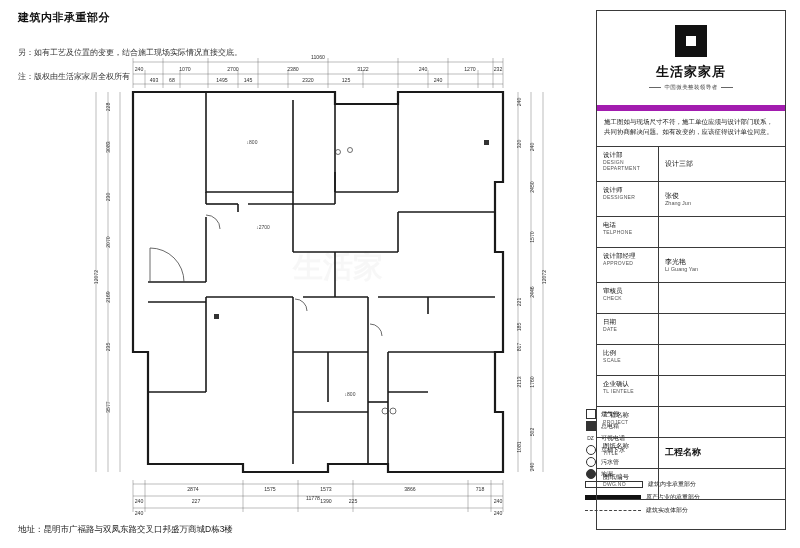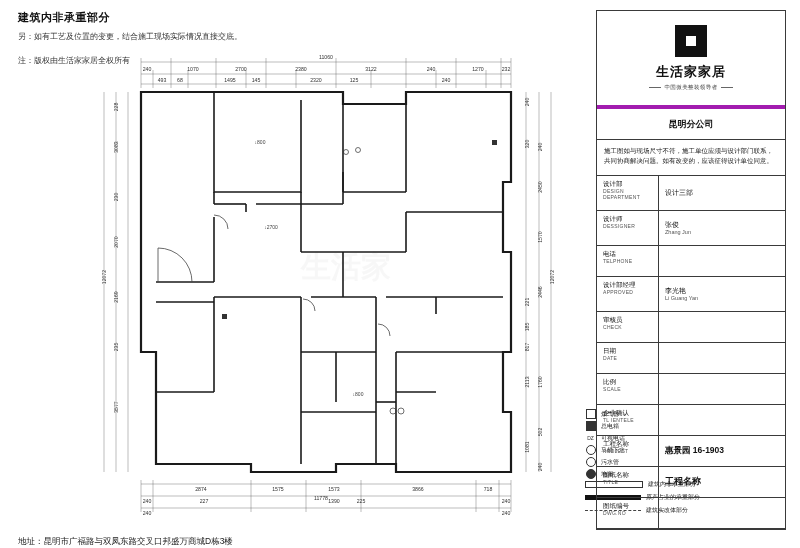--- a/index.html
+++ b/index.html
@@ -2,28 +2,28 @@
 <html><head>
 <meta charset="utf-8">
 <style>
   html,body{margin:0;padding:0;background:#fff;}
   body{width:800px;height:548px;font-family:"Liberation Sans","DejaVu Sans",sans-serif;color:#222;position:relative;overflow:hidden;}
   .page{position:absolute;inset:0;}
 
   
   .hdr{position:absolute;left:18px;top:10px;width:460px;}
   .hdr .title{font-size:11px;font-weight:bold;color:#111;letter-spacing:.5px;}
-  .hdr .l1{font-size:8px;color:#333;margin-top:6px;line-height:1.45;}
+  .hdr .l1{font-size:8px;color:#333;margin-top:22px;line-height:1.45;}
   .hdr .l2{font-size:8px;color:#333;margin-top:12px;line-height:1.45;}
 
-  .footer{position:absolute;left:18px;bottom:0;font-size:8.5px;color:#222;text-align:center;}
+  .footer{position:absolute;left:18px;bottom:12px;font-size:8.5px;color:#222;text-align:center;}
 
   
   .panel{position:absolute;right:14px;top:10px;width:190px;height:520px;border:1px solid #3a3a3a;box-sizing:border-box;}
-  .logo-box{height:94px;border-bottom:4px solid #a21caf;display:flex;flex-direction:column;align-items:center;justify-content:center;}
+  .logo-box{height:94px;border-bottom:6px solid #a21caf;display:flex;flex-direction:column;align-items:center;justify-content:center;}
   .logo-mark{width:32px;height:32px;background:#111;position:relative;}
   .logo-mark:after{content:"";position:absolute;left:11px;top:11px;width:10px;height:10px;background:#fff;}
   .logo-cn{font-size:13px;font-weight:bold;margin-top:6px;letter-spacing:1px;color:#111;}
   .logo-sub{font-size:5.5px;color:#444;margin-top:3px;letter-spacing:.4px;display:flex;align-items:center;gap:3px;}
   .logo-sub .bar{display:inline-block;width:12px;height:1px;background:#666;}
 
   .branch{height:30px;border-bottom:1px solid #3a3a3a;display:flex;align-items:center;justify-content:center;font-size:9px;font-weight:bold;color:#111;}
 
   .notes{padding:6px 7px 8px 7px;border-bottom:1px solid #3a3a3a;}
   .notes .nt{font-size:8.5px;font-weight:bold;color:#111;margin-bottom:3px;}
@@ -53,21 +53,21 @@
   .cir.dot{background:#333;}
   .txtic{font-size:5px;color:#333;}
 
   .legend2{position:absolute;left:585px;top:478px;width:118px;font-size:6px;}
   .lg2{display:flex;align-items:center;gap:5px;height:13px;}
   .bar-w{width:56px;height:5px;background:#fff;border:1px solid #333;}
   .bar-b{width:56px;height:5px;background:#111;}
   .bar-d{width:56px;height:0;border-top:1px dashed #444;}
 
   
-  .draw{position:absolute;left:96px;top:52px;width:470px;height:470px;}
+  .draw{position:absolute;left:88px;top:52px;width:470px;height:470px;}
   svg{display:block;}
   .dimtxt{font-size:5.2px;fill:#333;font-family:"Liberation Sans",sans-serif;}
   .dimtxtv{font-size:5.2px;fill:#333;font-family:"Liberation Sans",sans-serif;}
   .roomtxt{font-size:5px;fill:#444;}
   .wm{font-size:30px;fill:#f0f0f0;font-weight:bold;}
 </style>
 </head>
 <body>
 
 <div class="page">
@@ -341,21 +341,20 @@
     <div class="logo-box">
       <div class="logo-mark"></div>
       <div class="logo-cn">生活家家居</div>
       <div class="logo-sub">
         <span class="bar"></span>
         <span>中国微美整装领导者</span>
         <span class="bar"></span>
       </div>
     </div>
 
-    <div class="branch">昆明分公司</div>
 
     <div class="notes">
       <div class="nb">施工图如与现场尺寸不符，施工单位应须与设计部门联系，共同协商解决问题。如有改变的，应该征得设计单位同意。</div>
     </div>
 
     <div class="rows">
 
       <div class="row tall">
         <div class="lab">
           <div class="cn">设计部</div>
@@ -442,24 +441,20 @@
           <div class="v1"></div>
           <div class="v2"></div>
         </div>
       </div>
 
       <div class="row proj">
         <div class="lab">
           <div class="cn">工程名称</div>
           <div class="en">PROJECT</div>
         </div>
-        <div class="val">
-          <div class="v1">惠景园 16-1903</div>
-          <div class="v2"></div>
-        </div>
       </div>
 
       <div class="row ttl">
         <div class="lab">
           <div class="cn">图纸名称</div>
           <div class="en">TITLE</div>
         </div>
         <div class="val">
           <div class="v1">工程名称</div>
           <div class="v2"></div>

